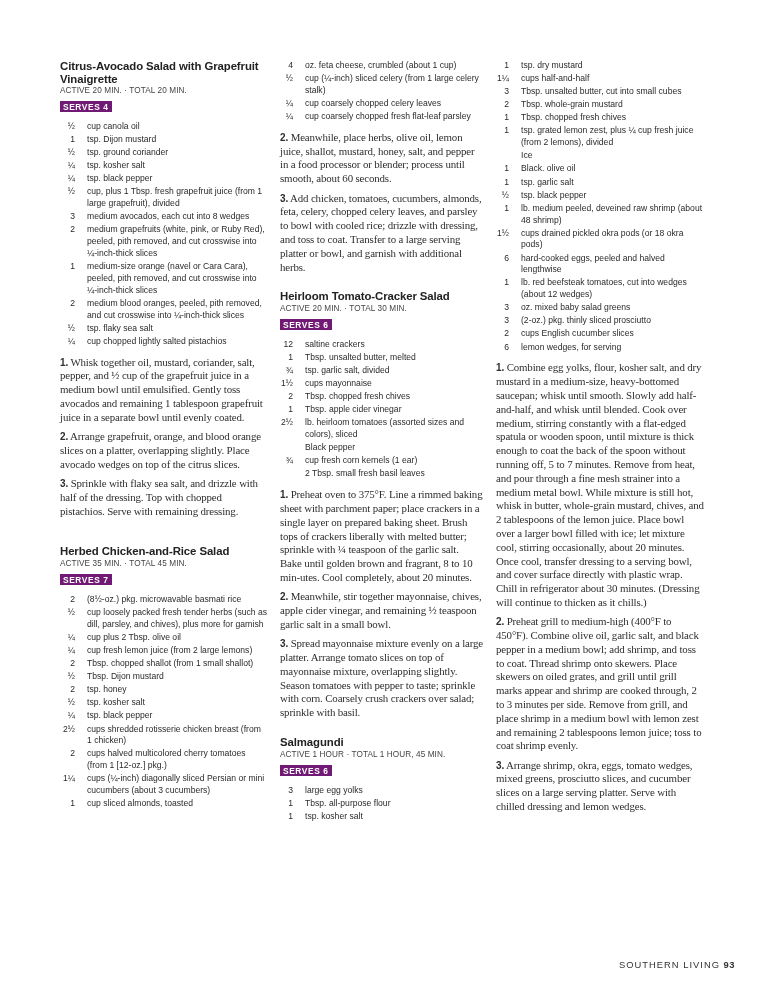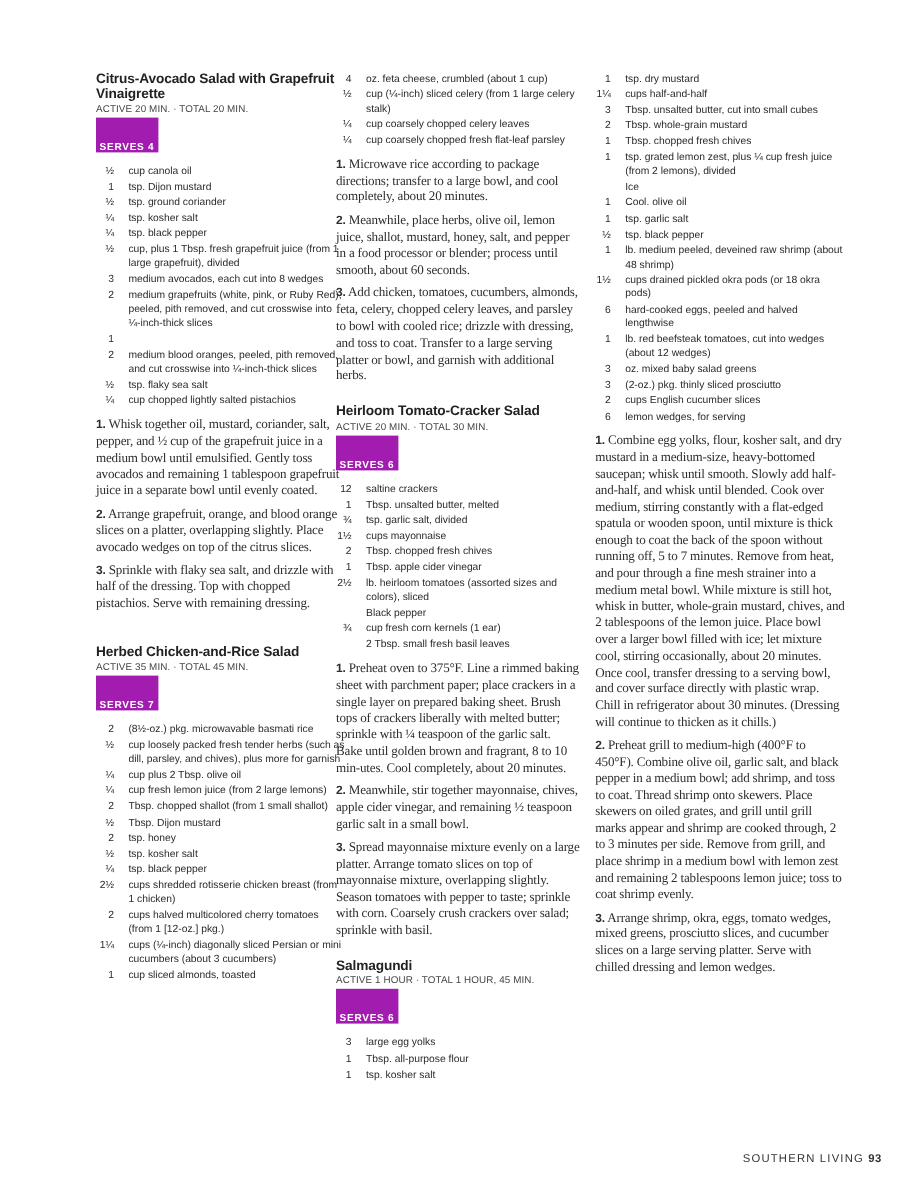--- a/index.html
+++ b/index.html
@@ -1,24 +1,24 @@
 <!DOCTYPE html>
 <html><head>
 <meta charset="utf-8">
 <style>
   * { box-sizing: border-box; margin: 0; padding: 0; }
   html, body { width: 762px; height: 1000px; background: #ffffff; overflow: hidden; }
   body { position: relative; color: #2a2a2a; }
   .col { position: absolute; top: 60px; }
-  .col1 { left: 80px; width: 208px; }
+  .col1 { left: 60px; width: 208px; }
   .col2 { left: 280px; width: 203px; }
   .col3 { left: 496px; width: 208px; }
   .recipe-title { font-family: "Liberation Sans", sans-serif; font-weight: bold; font-size: 11.4px; line-height: 12.5px; color: #222; letter-spacing: -0.1px; }
   .times { font-family: "Liberation Sans", sans-serif; font-size: 8.2px; color: #444; margin-top: 1px; line-height: 10px; letter-spacing: 0.1px; }
-  .serves { display: inline-block; background: #a21caf; color: #fff; font-family: "Liberation Sans", sans-serif; font-weight: bold; font-size: 8.4px; padding: 19px 3px 0 3px; line-height: 10px; margin-top: 2px; letter-spacing: 0.6px; }
+  .serves { display: inline-block; background: #701a75; color: #fff; font-family: "Liberation Sans", sans-serif; font-weight: bold; font-size: 8.4px; padding: 1px 3px 0 3px; line-height: 10px; margin-top: 2px; letter-spacing: 0.6px; }
   .ingredients { list-style: none; margin-top: 7px; }
   .ing { display: flex; font-family: "Liberation Sans", sans-serif; font-size: 8.6px; line-height: 11.8px; color: #2a2a2a; margin-bottom: 1.3px; }
   .qty { width: 20px; flex: 0 0 20px; text-align: right; padding-right: 7px; white-space: nowrap; }
   .itext { flex: 1; padding-left: 5px; }
   .steps { margin-top: 8px; }
   .step { font-family: "Liberation Serif", serif; font-size: 10.9px; line-height: 13.8px; color: #2e2e2e; margin-bottom: 5.5px; letter-spacing: -0.15px; }
   .step-num { font-family: "Liberation Sans", sans-serif; font-weight: bold; font-size: 10px; }
   .recipe + .recipe { margin-top: 17px; }
   .col1 .ing .qty { width: 22px; flex-basis: 22px; }
   .footer { position: absolute; left: 619px; top: 959px; font-family: "Liberation Sans", sans-serif; font-size: 9.4px; letter-spacing: 1px; color: #333; }
@@ -60,20 +60,21 @@
         <li class="ing">
           <span class="qty">3</span>
           <span class="itext">medium avocados, each cut into 8 wedges</span>
         </li>
         <li class="ing">
           <span class="qty">2</span>
           <span class="itext">medium grapefruits (white, pink, or Ruby Red), peeled, pith removed, and cut crosswise into ¼-inch-thick slices</span>
         </li>
         <li class="ing">
           <span class="qty">1</span>
+          <span class="itext">medium-size orange (navel or Cara Cara), peeled, pith removed, and cut crosswise into ¼-inch-thick slices</span>
         </li>
         <li class="ing">
           <span class="qty">2</span>
           <span class="itext">medium blood oranges, peeled, pith removed, and cut crosswise into ¼-inch-thick slices</span>
         </li>
         <li class="ing">
           <span class="qty">½</span>
           <span class="itext">tsp. flaky sea salt</span>
         </li>
         <li class="ing">
@@ -163,21 +164,20 @@
         <li class="ing">
           <span class="qty">¼</span>
           <span class="itext">cup coarsely chopped celery leaves</span>
         </li>
         <li class="ing">
           <span class="qty">¼</span>
           <span class="itext">cup coarsely chopped fresh flat-leaf parsley</span>
         </li>
       </ul>
     <div class="steps">
-        <p class="step"><span class="step-num">1.</span> <span>Microwave rice according to package directions; transfer to a large bowl, and cool completely, about 20 minutes.</span></p>
         <p class="step"><span class="step-num">2.</span> <span>Meanwhile, place herbs, olive oil, lemon juice, shallot, mustard, honey, salt, and pepper in a food processor or blender; process until smooth, about 60 seconds.</span></p>
         <p class="step"><span class="step-num">3.</span> <span>Add chicken, tomatoes, cucumbers, almonds, feta, celery, chopped celery leaves, and parsley to bowl with cooled rice; drizzle with dressing, and toss to coat. Transfer to a large serving platter or bowl, and garnish with additional herbs.</span></p>
       </div>
   </section>
 
   <section class="recipe" style="margin-top:16px;">
     <h2 class="recipe-title">Heirloom Tomato-Cracker Salad</h2>
     <div class="times">ACTIVE 20 MIN. · TOTAL 30 MIN.</div>
     <div class="serves">SERVES 6</div>
     <ul class="ingredients">
@@ -276,21 +276,21 @@
         <li class="ing">
           <span class="qty">1</span>
           <span class="itext">tsp. grated lemon zest, plus ¼ cup fresh juice (from 2 lemons), divided</span>
         </li>
         <li class="ing">
           <span class="qty"></span>
           <span class="itext">Ice</span>
         </li>
         <li class="ing">
           <span class="qty">1</span>
-          <span class="itext">Cool. olive oil</span>
+          <span class="itext">Black. olive oil</span>
         </li>
         <li class="ing">
           <span class="qty">1</span>
           <span class="itext">tsp. garlic salt</span>
         </li>
         <li class="ing">
           <span class="qty">½</span>
           <span class="itext">tsp. black pepper</span>
         </li>
         <li class="ing">

